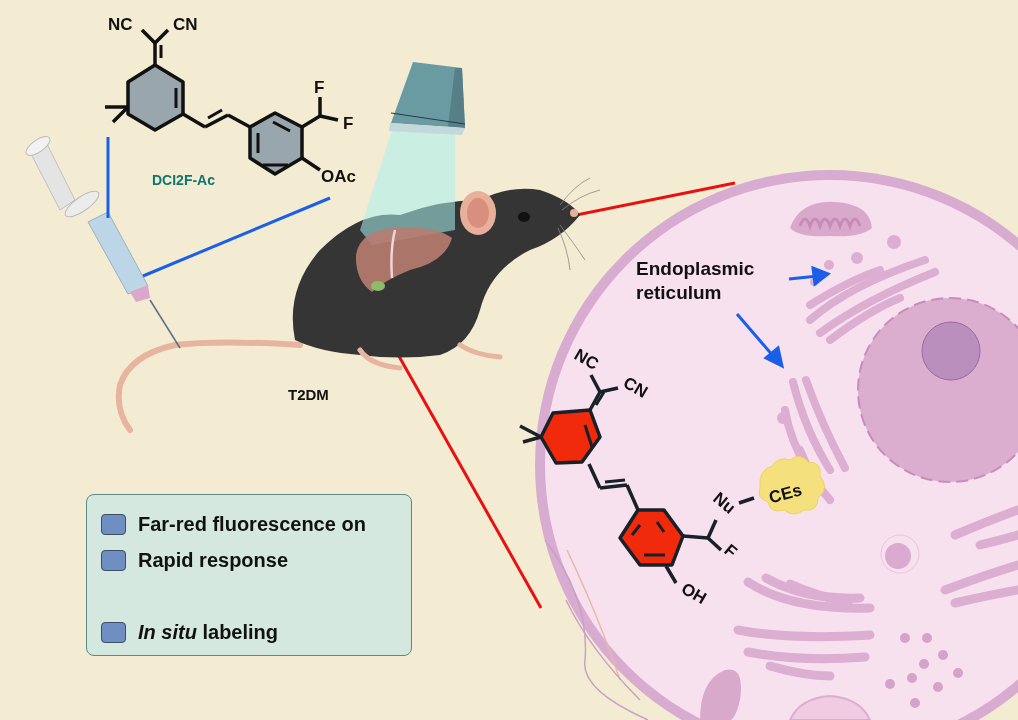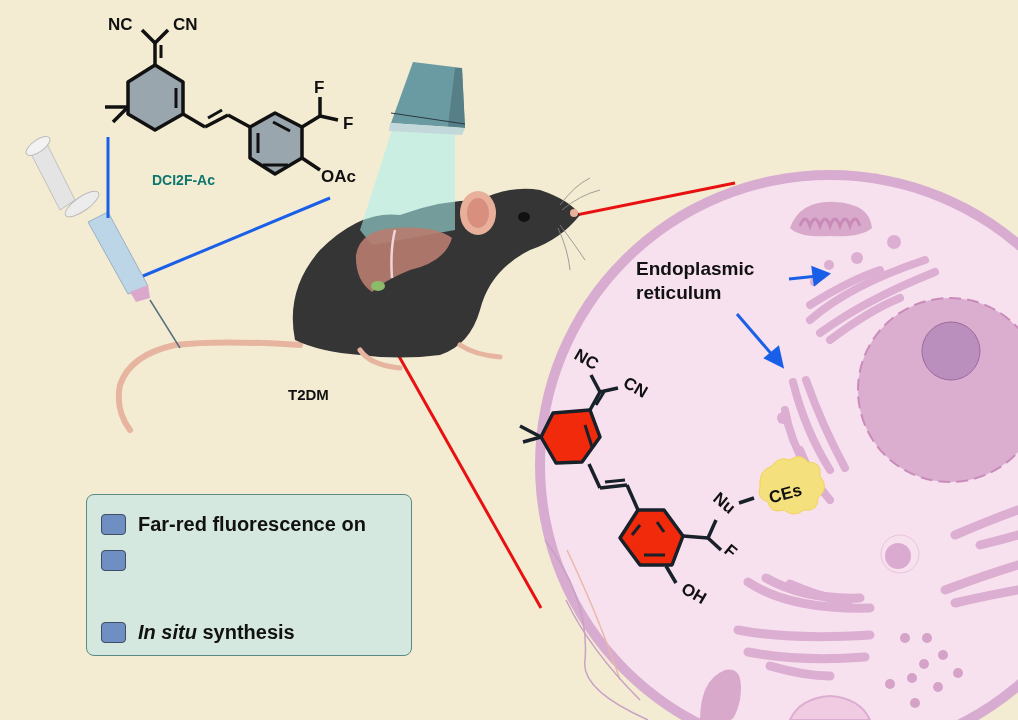--- a/index.html
+++ b/index.html
@@ -227,19 +227,20 @@
   <div>reticulum</div>
 </div>
 
 <div class="feature-box">
   <div class="feature" style="top:16px">
     <span class="chk"></span>
     <span class="txt">Far-red fluorescence on</span>
   </div>
   <div class="feature" style="top:52px">
     <span class="chk"></span>
+    <span class="txt">Rapid response</span>
   </div>
   <div class="feature" style="top:124px">
     <span class="chk"></span>
-    <span class="txt"><i>In situ</i><span> synthesis</span></span>
+    <span class="txt"><i>In situ</i><span> labeling</span></span>
   </div>
 </div>
 </div>
 
 </body></html>

